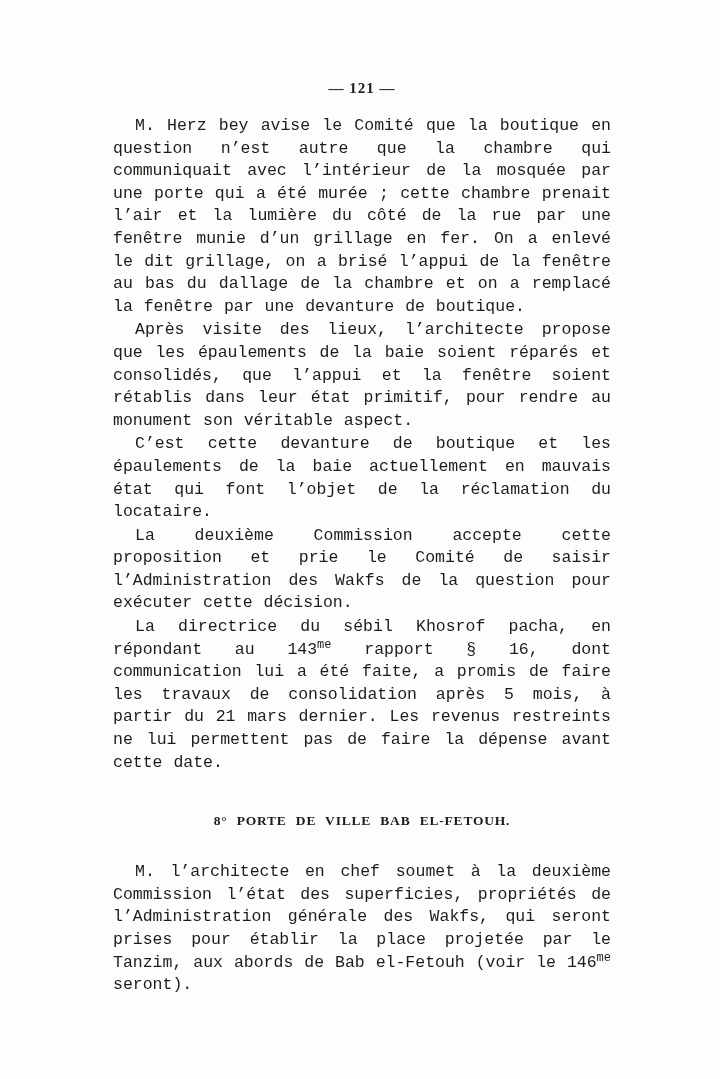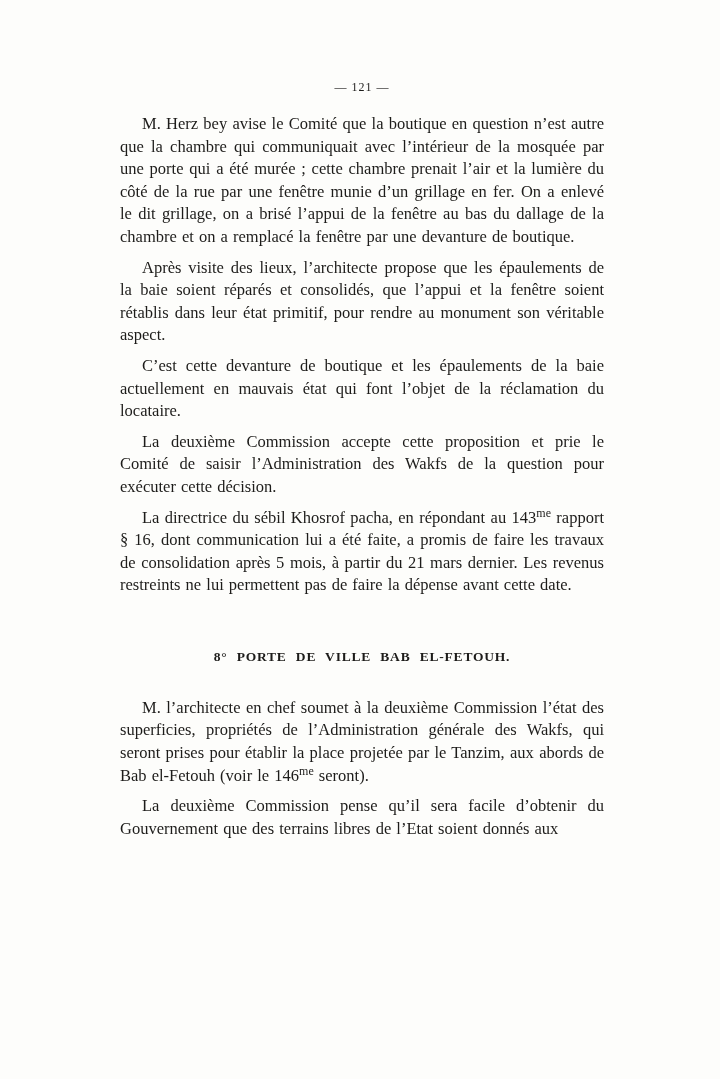--- a/index.html
+++ b/index.html
@@ -17,43 +17,44 @@
     color: #1d1c1a;
   }
   .content {
     position: absolute;
     top: 80px;
     left: 112px;
     width: 500px;
   }
   .page-number {
     text-align: center;
-    font-size: 12px;
+    font-size: 15px;
     letter-spacing: 1px;
-    font-weight: normal;
+    font-weight: bold;
     margin: 0 0 18px 0;
   }
   p.para {
-    margin: 8px;
+    margin: 1px;
     font-size: 16.5px;
     line-height: 22.6px;
     text-align: justify;
     text-indent: 22px;
     word-spacing: 1px;
+    font-family: Liberation Mono, monospace;
   }
   h2.heading {
     margin: 40px 0 32px 0;
     text-align: center;
     font-size: 13.5px;
     font-weight: bold;
     letter-spacing: 0.8px;
     word-spacing: 5px;
   }
   h2.heading.more-space {
-    margin-top: 52px;
+    margin-top: 39px;
   }
   sup.sup {
     font-size: 12px;
     line-height: 0;
   }
 </style>
 </head>
 <body>
 
 <div class="page">
@@ -70,16 +71,15 @@
     <p class="para">La deuxième Commission accepte cette proposition et prie le Comité de saisir l’Administration des Wakfs de la question pour exécuter cette décision.</p>
 
 
     <p class="para"><span>La directrice du sébil Khosrof pacha, en répondant au 143</span><sup class="sup">me</sup><span> rapport § 16, dont communication lui a été faite, a promis de faire les travaux de consolidation après 5 mois, à partir du 21 mars dernier. Les revenus restreints ne lui permettent pas de faire la dépense avant cette date.</span></p>
 
 
     <h2 class="heading more-space">8° PORTE DE VILLE BAB EL-FETOUH.</h2>
 
     <p class="para"><span>M. l’architecte en chef soumet à la deuxième Commission l’état des superficies, propriétés de l’Administration générale des Wakfs, qui seront prises pour établir la place projetée par le Tanzim, aux abords de Bab el-Fetouh (voir le 146</span><sup class="sup">me</sup><span> seront).</span></p>
 
-    <p class="para">La deuxième Commission pense qu’il sera facile d’obtenir du Gouvernement que des terrains libres de l’Etat soient donnés aux</p>
 
   </div>
 </div>
 
 </body></html>

